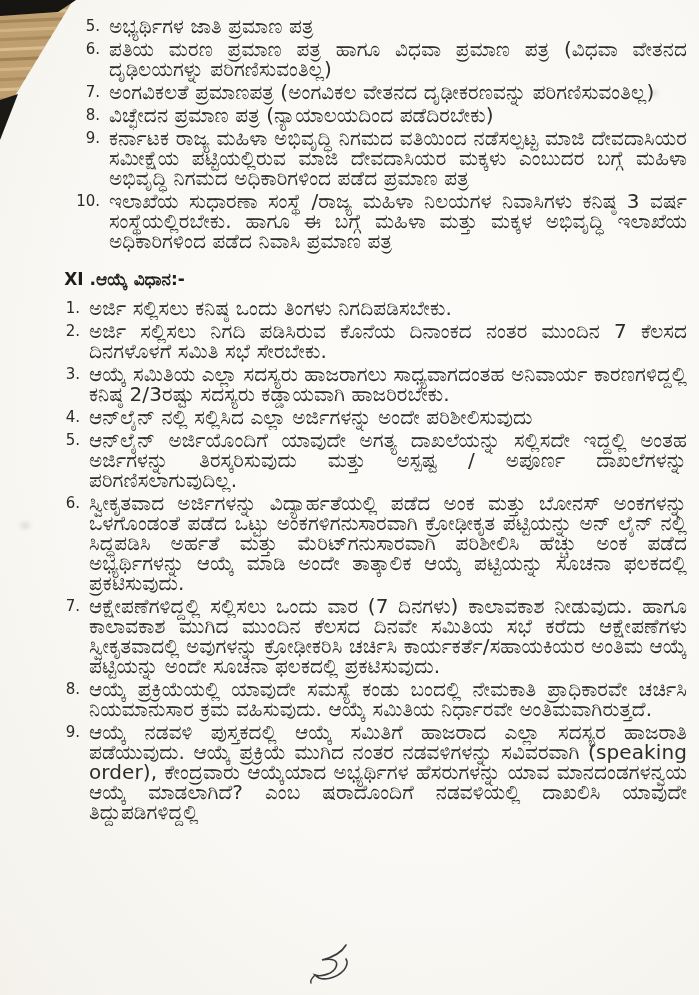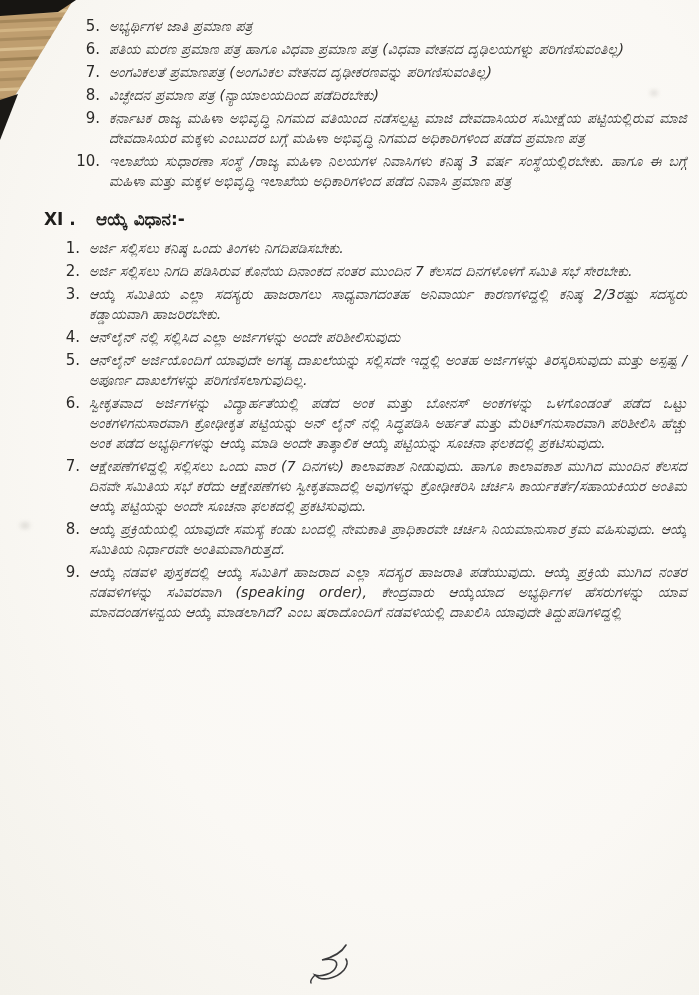--- a/index.html
+++ b/index.html
@@ -20,37 +20,36 @@
   .list li{display:flex;align-items:flex-start;margin-bottom:3px;}
   .num{
     flex:0 0 auto;
     text-align:right;
     font-size:15px;
     line-height:20px;
     color:#2b2a28;
   }
   .txt{
     flex:1 1 auto;
-    font-size:14px;
+    font-size:20px;
     line-height:20px;
     text-align:justify;
     letter-spacing:.1px;
-    font-style:italic;
   }
   .checklist-ol{padding-left:66px;padding-right:12px;}
   .checklist-ol .num{width:34px;margin-right:9px;}
   .selection-ol{padding-left:52px;padding-right:12px;}
   .selection-ol .num{width:28px;margin-right:9px;}
   .section-head{
     margin:18px 0 9px 44px;
     font-weight:bold;
     font-size:17px;
     color:#1f1e1c;
   }
-  .section-head .numeral{display:inline-block;width:52px;}
+  .section-head .numeral{display:inline-block;width:52px;text-align:right;}
   .desk-corner{position:absolute;left:0;top:0;}
   .signature{position:absolute;left:308px;top:942px;}
   .smudge{
     position:absolute;border-radius:50%;
     background:rgba(120,115,105,.18);filter:blur(2px);
   }
   .smudge-a{left:20px;top:522px;width:10px;height:7px;}
   .smudge-b{left:650px;top:90px;width:8px;height:6px;}
 </style>
 </head>

